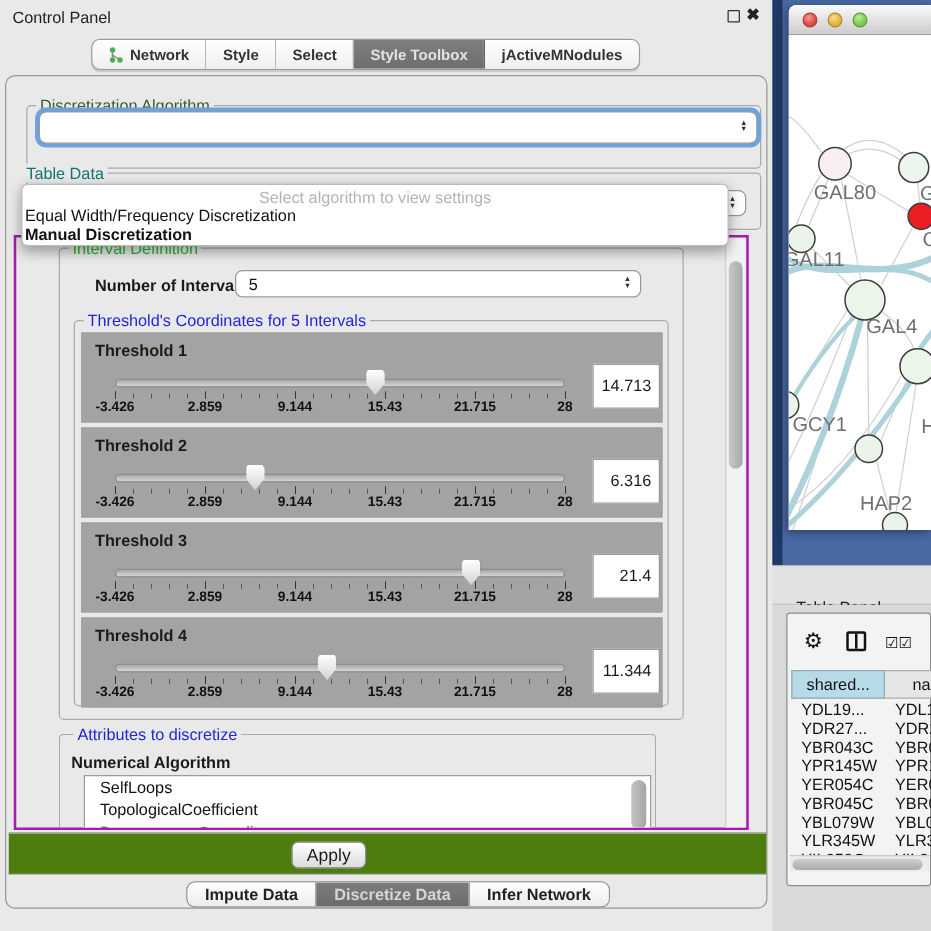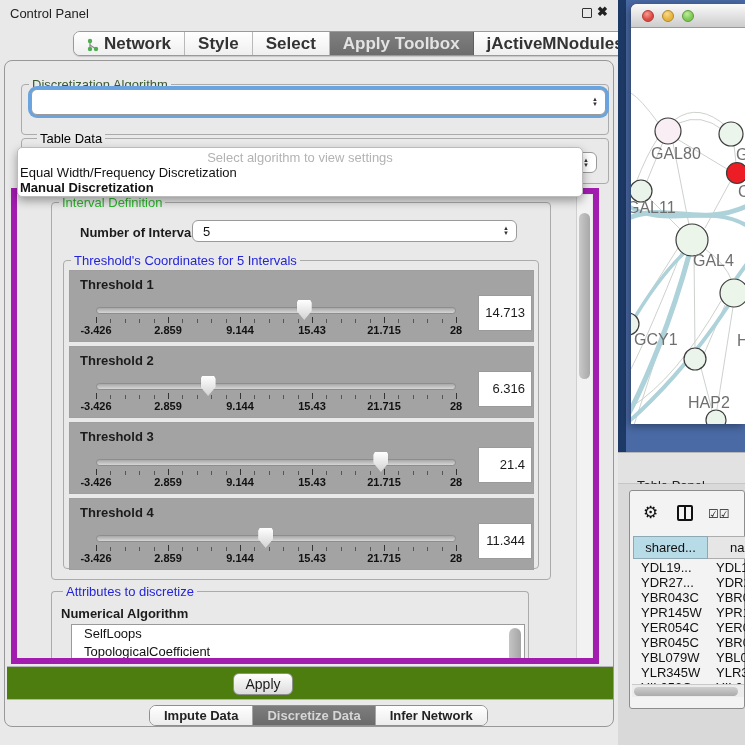--- a/index.html
+++ b/index.html
@@ -9,21 +9,21 @@
 
   
   .titlebar { position:absolute; left:0; top:0; width:618px; height:27px; background:#e9e9e9; }
   .titlebar .title { position:absolute; left:10px; top:6px; font-size:13px; color:#222; }
   .win-float { position:absolute; left:582px; top:8px; width:10px; height:10px; border:1.5px solid #333; border-radius:1px; }
   .win-close { position:absolute; left:597px; top:4px; font-size:13px; font-weight:bold; color:#222; }
 
   
   .tabbar { position:absolute; left:73px; top:31px; height:25px; display:flex; border:1px solid #9a9a9a;
             border-radius:7px; overflow:hidden; background:#fdfdfd; box-shadow:0 1px 1px rgba(0,0,0,.15); }
-  .seg { display:flex; align-items:center; gap:5px; padding:0 13px; font-size:17px; font-weight:bold; color:#333;
+  .seg { display:flex; align-items:center; gap:5px; padding:0 13px; font-size:12px; font-weight:bold; color:#333;
          background:linear-gradient(#ffffff,#efefef); border-right:1px solid #b9b9b9; white-space:nowrap; }
   .seg:last-child { border-right:none; }
   .seg.sel { background:linear-gradient(#7f7f7f,#6d6d6d); color:#e3e3e3; border-right-color:#5f5f5f; }
   .net-ico { width:12px; height:14px; }
 
   
   .outer { position:absolute; left:4px; top:60px; width:610px; height:667px;
            border:1px solid #989898; border-radius:8px; background:#e9e9e9; }
 
   .group { position:absolute; border:1px solid #ababab; border-radius:4px; }
@@ -41,21 +41,21 @@
 
   
   .popup { position:absolute; left:12px; top:86px; width:566px; height:50px; background:#fff;
            border:1px solid #bbb; border-radius:5px; box-shadow:0 4px 10px rgba(0,0,0,.35); z-index:30; }
   .popup .hint { display:block; text-align:center; color:#b3b3b3; font-size:13px; margin-top:2px; }
   .popup .opt { display:block; font-size:13px; color:#111; padding-left:2px; line-height:15px; }
   .popup .opt.b { font-weight:bold; }
 
   
   .scrollpane { position:absolute; left:6px; top:127px; width:588px; height:476px;
-                border:6px solid #a21caf; background:#e9e9e9; overflow:hidden; }
+                border:2px solid #a21caf; background:#e9e9e9; overflow:hidden; }
   .vscroll { position:absolute; right:1px; top:1px; width:16px; height:474px; background:#f2f2f2; border-left:1px solid #cfcfcf; }
   .vscroll .thumb { position:absolute; left:2px; width:11px; border-radius:6px;
                     background:linear-gradient(90deg,#c9c9c9,#a8a8a8); }
 
   .thr-box { position:absolute; left:52px; width:465px; height:72px; border:1px solid #9f9f9f; background:#a3a3a3; }
   .thr-label { position:absolute; left:10px; top:6px; font-size:13px; font-weight:bold; }
   .track { position:absolute; left:26px; top:36px; width:360px; height:7px; border:1px solid #8d8d8d; border-radius:4px;
            background:linear-gradient(#a8a8a8,#d6d6d6); }
   .thumb-sl { position:absolute; top:29px; width:15px; height:20px;
               background:linear-gradient(#ffffff,#d2d2d2);
@@ -141,41 +141,41 @@
           </svg></span>
         <span>Network</span>
       </div>
       <div class="seg">
         <span>Style</span>
       </div>
       <div class="seg">
         <span>Select</span>
       </div>
       <div class="seg sel">
-        <span>Apply Toolbox</span>
+        <span>Style Toolbox</span>
       </div>
       <div class="seg">
         <span>jActiveMNodules</span>
       </div>
     </div>
 
   <div class="outer">
 
     <div class="group" style="left:16px; top:23px; width:588px; height:51px;"></div>
     <span class="legend dark" style="left:24px; top:16px;">Discretization Algorithm</span>
     <div class="combo focusring" style="left:26px; top:28px; width:575px; height:26px;">
       <span class="val"></span>
       <span class="stepper">
           <span>▲</span>
           <span>▼</span>
         </span>
     </div>
 
     <div class="group" style="left:16px; top:77px; width:588px; height:46px;"></div>
-    <span class="legend" style="left:32px; top:70px; color:#000000;">Table Data</span>
+    <span class="legend" style="left:13px; top:70px; color:#0f766e;">Table Data</span>
     <div class="combo" style="left:26px; top:91px; width:566px; height:21px;">
       <span class="val">galFiltered.sif default node</span>
       <span class="stepper">
           <span>▲</span>
           <span>▼</span>
         </span>
     </div>
 
     <div class="popup">
       <span class="hint">Select algorithm to view settings</span>

